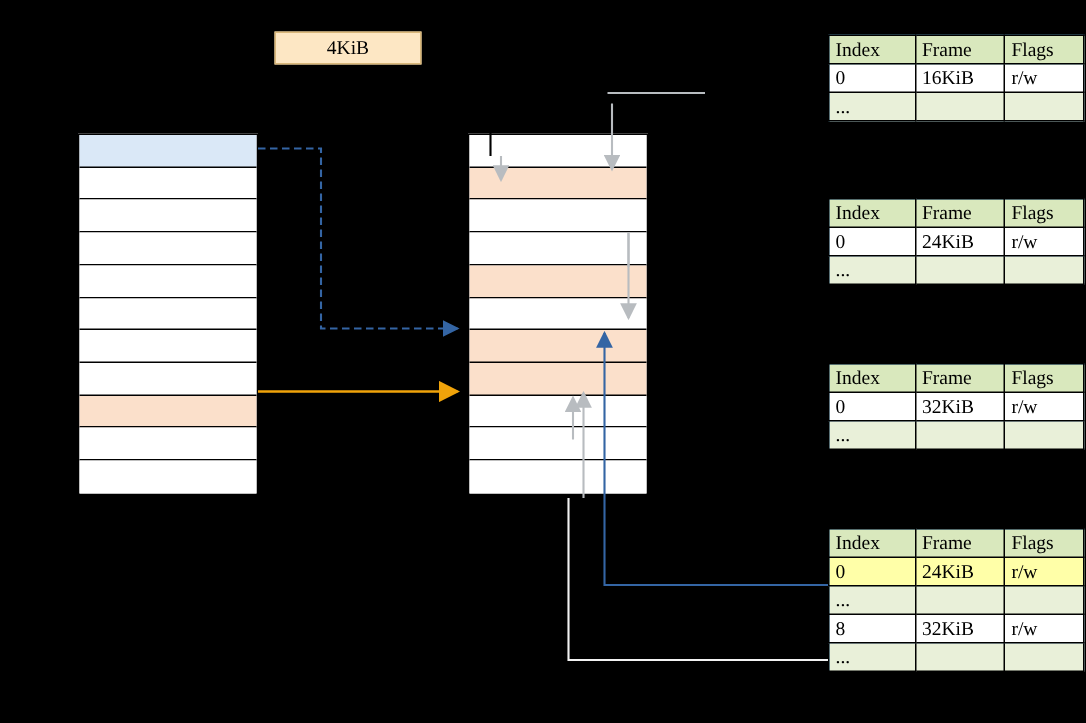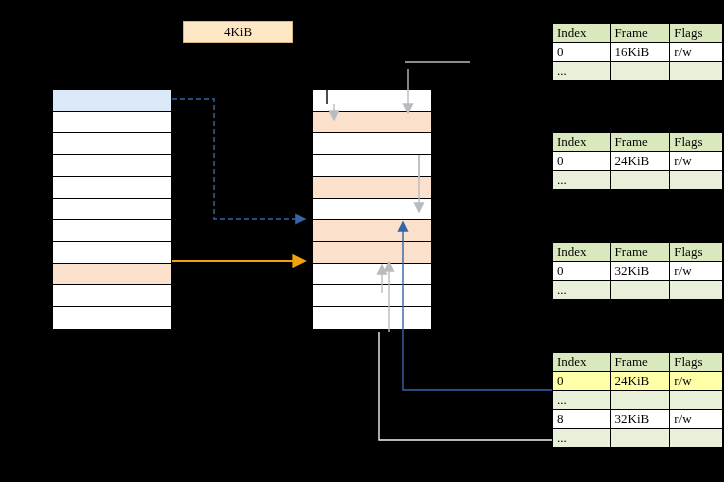--- a/index.html
+++ b/index.html
@@ -83,21 +83,21 @@
     width: 724px;
     height: 482px;
     pointer-events: none;
   }
 </style>
 </head>
 <body>
 
 <div id="stage">
 
-  <div class="label-box abs" style="left:183px; top:21px; width:110px; height:22px;">
+  <div class="label-box abs" style="left:183px; top:21px; width:98px; height:22px;">
     <span>4KiB</span>
   </div>
 
   <div class="stack" id="left-stack" style="left:52px; top:89px; width:120px; height:241px;">
       <div class="stack-row blue" style="height: 21.7273px;"></div>
       <div class="stack-row " style="height: 21.7273px;"></div>
       <div class="stack-row " style="height: 21.7273px;"></div>
       <div class="stack-row " style="height: 21.7273px;"></div>
       <div class="stack-row " style="height: 21.7273px;"></div>
       <div class="stack-row " style="height: 21.7273px;"></div>

